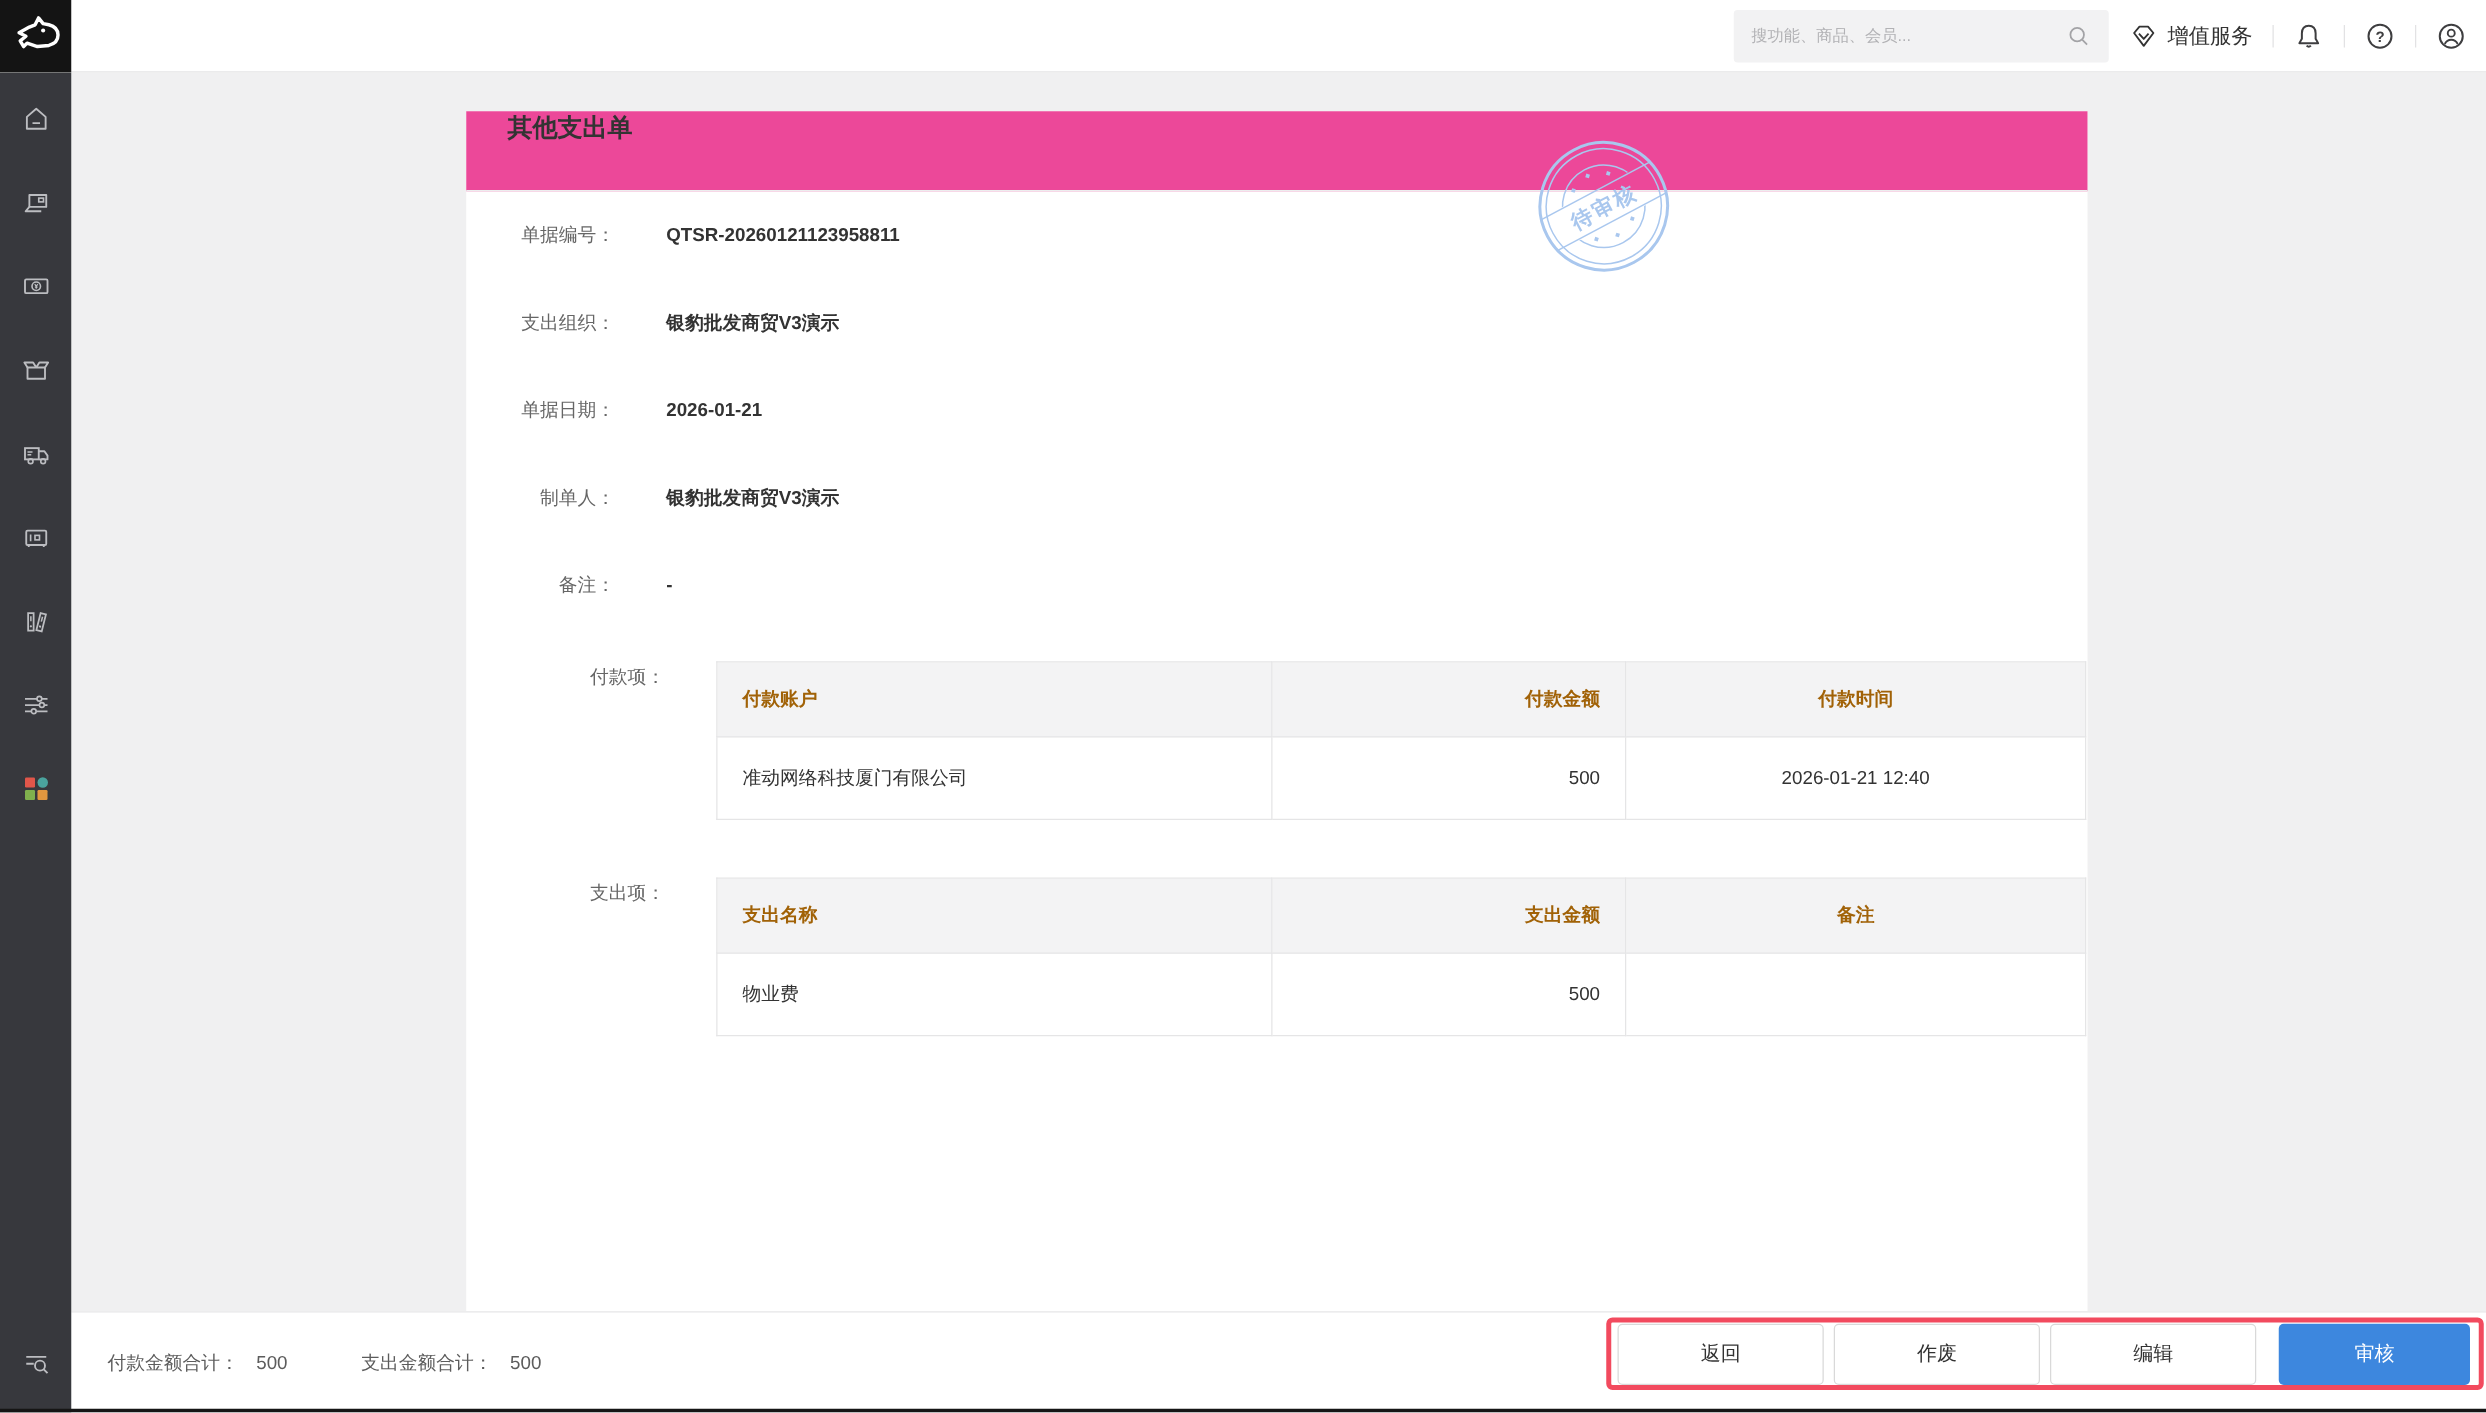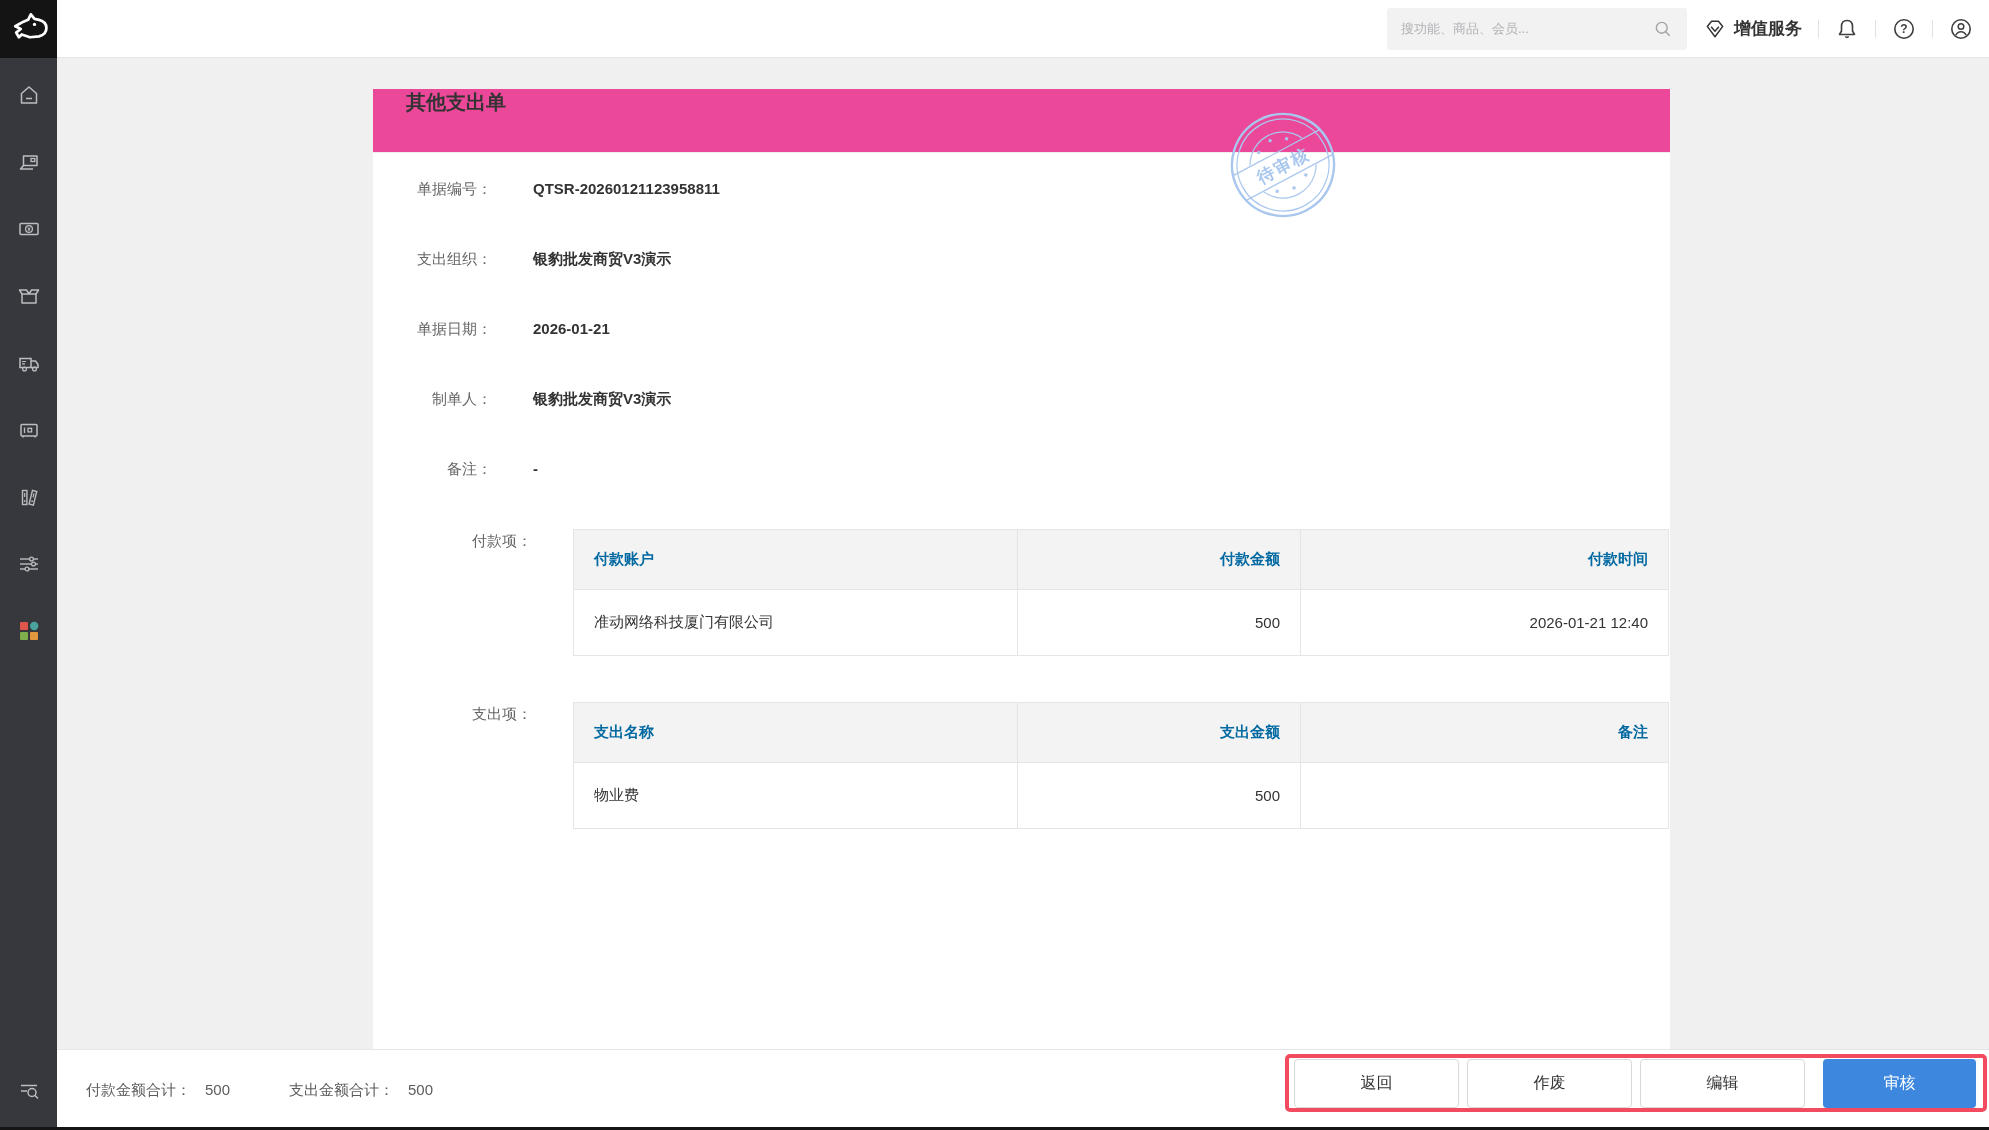--- a/index.html
+++ b/index.html
@@ -28,21 +28,21 @@
   .searchbox {
     width:300px; height:42px; background:#f2f2f3; border-radius:3px;
     display:flex; align-items:center; padding:0 14px;
   }
   .searchbox input {
     border:none; outline:none; background:transparent; flex:1;
     font-size:13px; color:#555; font-family:inherit;
   }
   .searchbox input::placeholder { color:#b2b2b5; }
   .tb-divider { width:1px; height:18px; background:#e2e2e4; }
-  .vas { display:flex; align-items:center; gap:7px; font-size:17px; color:#333; cursor:pointer;font-weight:bold; }
+  .vas { display:flex; align-items:center; gap:7px; font-size:17px; color:#333; cursor:pointer; }
   .tb-icon { display:flex; align-items:center; justify-content:center; cursor:pointer; }
 
   
   .sidebar {
     position:absolute; left:0; top:58px; bottom:0; width:57px;
     background:#37383d; z-index:4;
     display:flex; flex-direction:column; align-items:center;
     padding-top:25px; gap:43px;
   }
   .side-icon { width:24px; height:24px; flex:0 0 auto; cursor:pointer; }
@@ -67,25 +67,25 @@
   .section-row { display:flex; margin-bottom:46px;padding-left:40px; }
   .section-label {
     width:119px; text-align:right; color:#666; flex:0 0 auto;
     font-size:15px; padding-top:3px;
   }
   .dtable {
     margin-left:41px; width:1095px; border-collapse:collapse;
     font-size:15px; table-layout:fixed;
   }
   .dtable th, .dtable td { border:1px solid #e5e5e6; padding:0 20px; }
-  .dtable th { background:#f3f3f4; height:60px; font-weight:bold; color:#0369a1; }
+  .dtable th { background:#f3f3f4; height:60px; font-weight:bold; color:#a16207; }
   .dtable td { height:66px; background:#fff; color:#333; }
   .col-a { width:444px; text-align:left; }
   .col-b { width:283px; text-align:right; }
-  .col-c { width:368px; text-align:right; }
+  .col-c { width:368px; text-align:center; }
 
   
   .stamp { position:absolute; left:850px; top:16px; width:120px; height:120px; }
 
   
   .footer {
     position:absolute; left:57px; right:0; bottom:0; height:81px;
     background:#fff; border-top:1px solid #e6e6e8; z-index:3;
     display:flex; align-items:center; padding-left:15px;
   }

